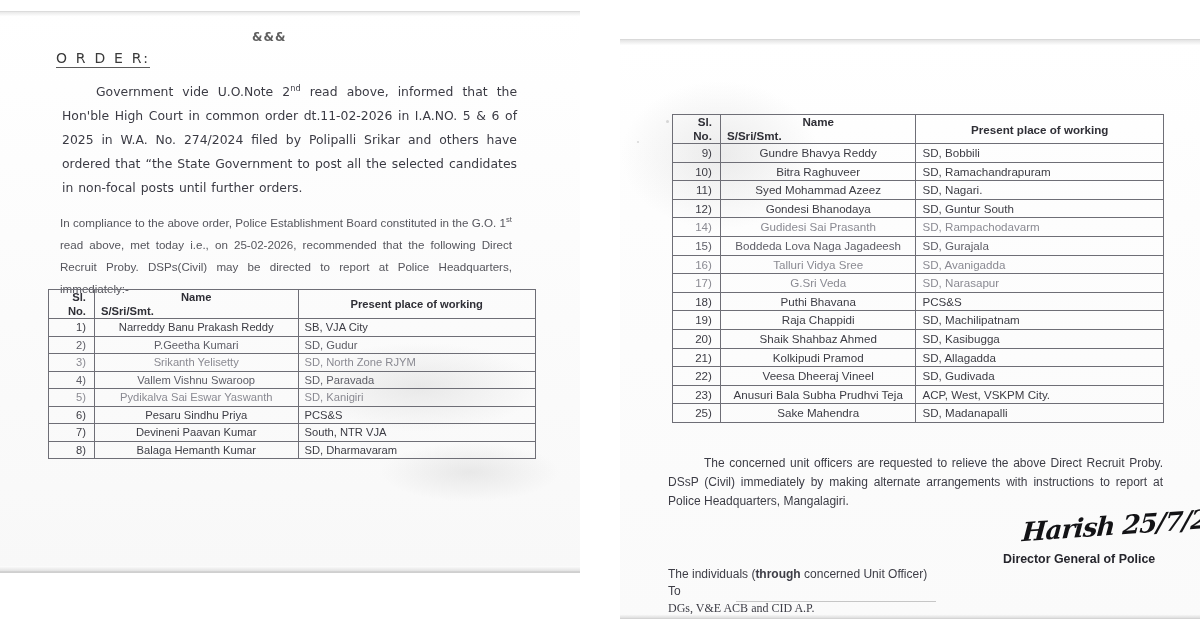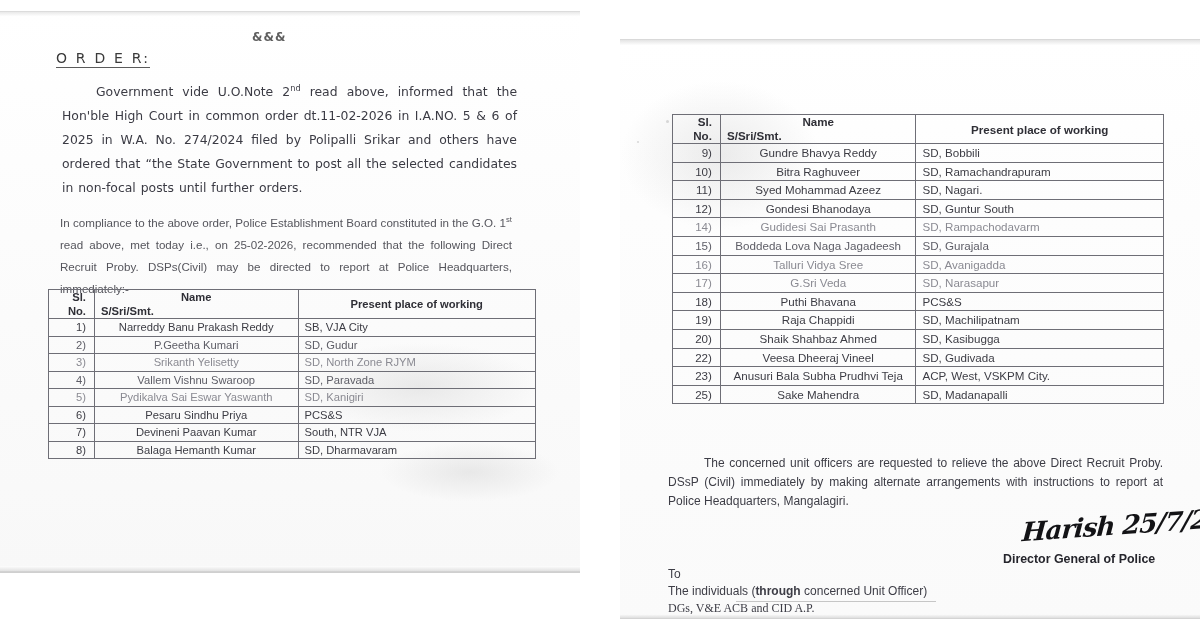--- a/index.html
+++ b/index.html
@@ -417,20 +417,25 @@
         <td class="col-sl">19)</td>
         <td class="col-name">Raja Chappidi</td>
         <td class="col-post">SD, Machilipatnam</td>
       </tr>
       <tr>
         <td class="col-sl">20)</td>
         <td class="col-name">Shaik Shahbaz Ahmed</td>
         <td class="col-post">SD, Kasibugga</td>
       </tr>
       <tr>
+        <td class="col-sl">21)</td>
+        <td class="col-name">Kolkipudi Pramod</td>
+        <td class="col-post">SD, Allagadda</td>
+      </tr>
+      <tr>
         <td class="col-sl">22)</td>
         <td class="col-name">Veesa Dheeraj Vineel</td>
         <td class="col-post">SD, Gudivada</td>
       </tr>
       <tr>
         <td class="col-sl">23)</td>
         <td class="col-name">Anusuri Bala Subha Prudhvi Teja</td>
         <td class="col-post">ACP, West, VSKPM City.</td>
       </tr>
       <tr>
@@ -440,18 +445,18 @@
       </tr>
     </tbody>
 </table>
 
 <div class="para-c"><span class="indent"></span><span>The concerned unit officers are requested to relieve the above Direct Recruit Proby. DSsP (Civil) immediately by making alternate arrangements with instructions to report at Police Headquarters, Mangalagiri.</span></div>
 
 <div class="signature">Harish 25/7/26</div>
 <div class="sign-title">Director General of Police</div>
 
 <div class="to-block">
+  <div><span>The individuals (</span><b>through</b><span> concerned Unit Officer)</span></div>
   <div>To</div>
-  <div><span>The individuals (</span><b>through</b><span> concerned Unit Officer)</span></div>
   <div class="to-line-clip">DGs, V&amp;E ACB and CID A.P.</div>
 </div>
 
 <div class="hrule"></div>
 
 </body></html>

